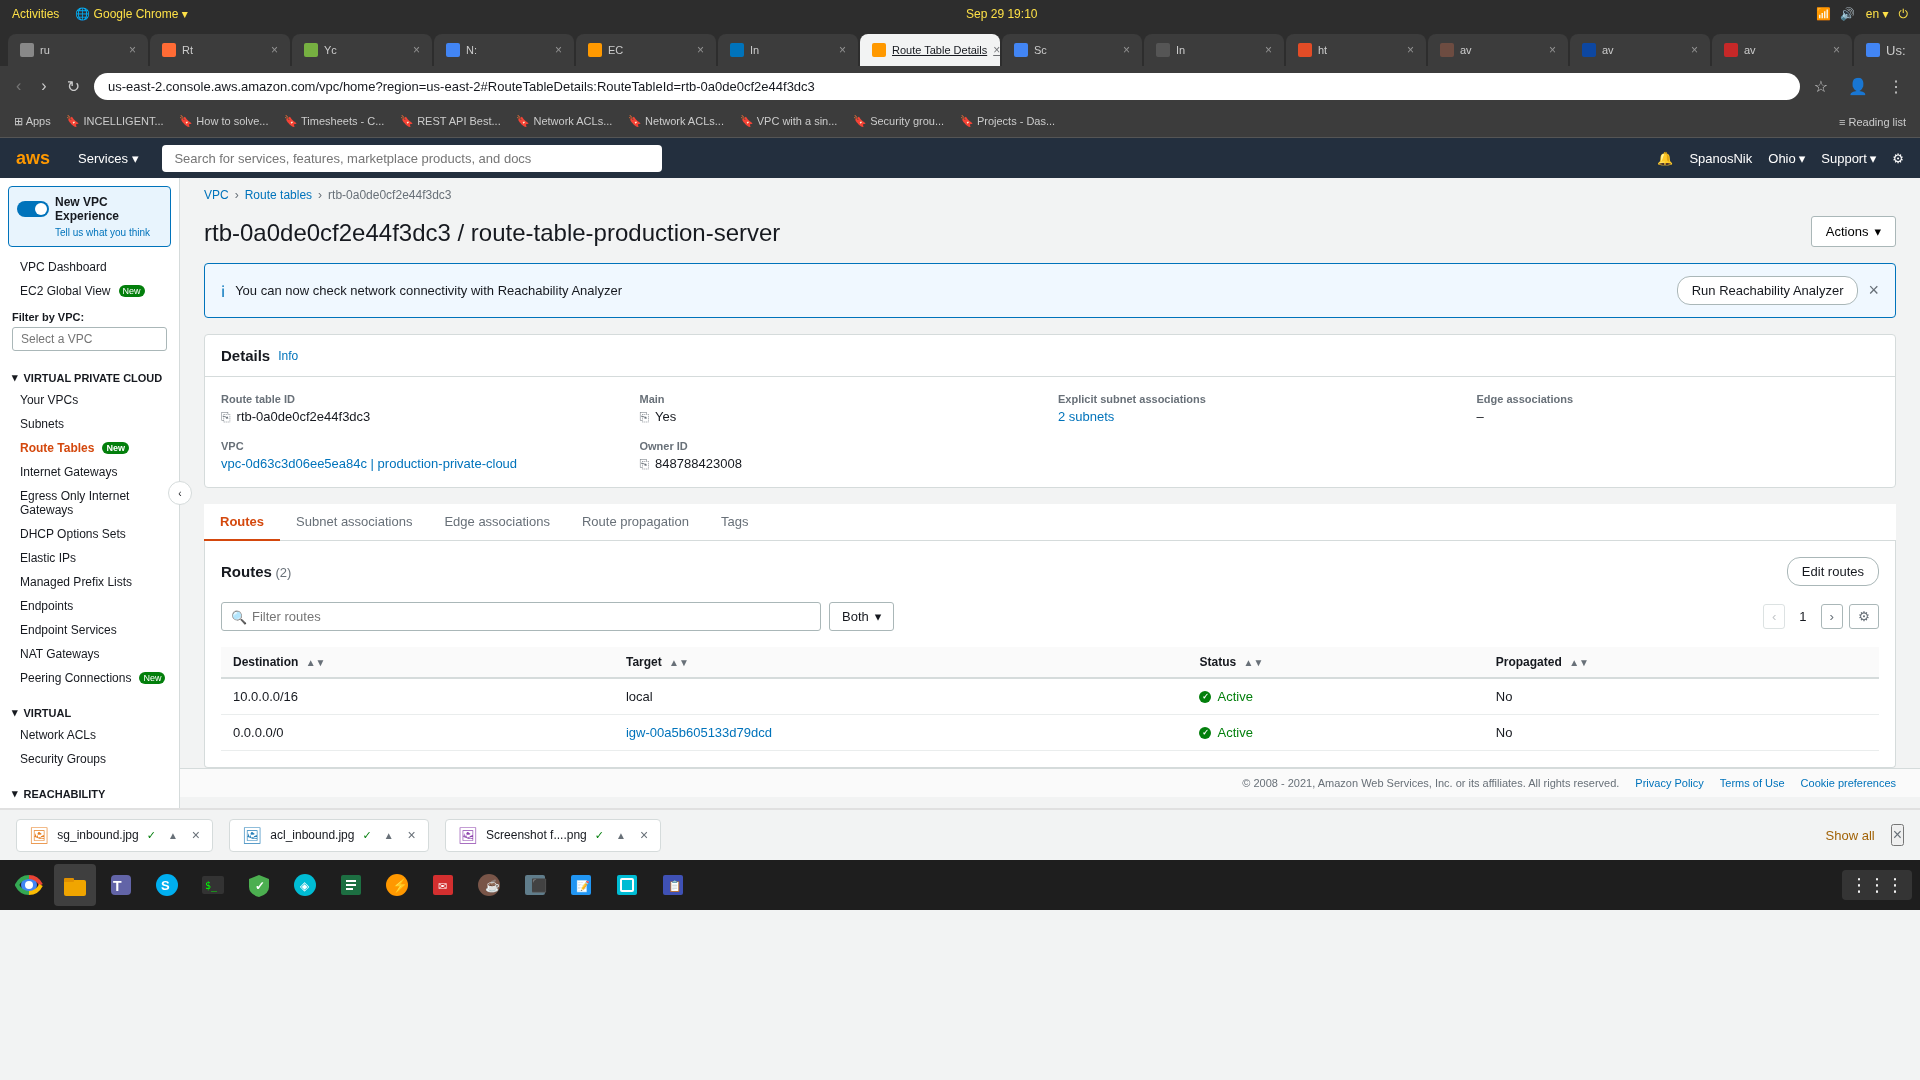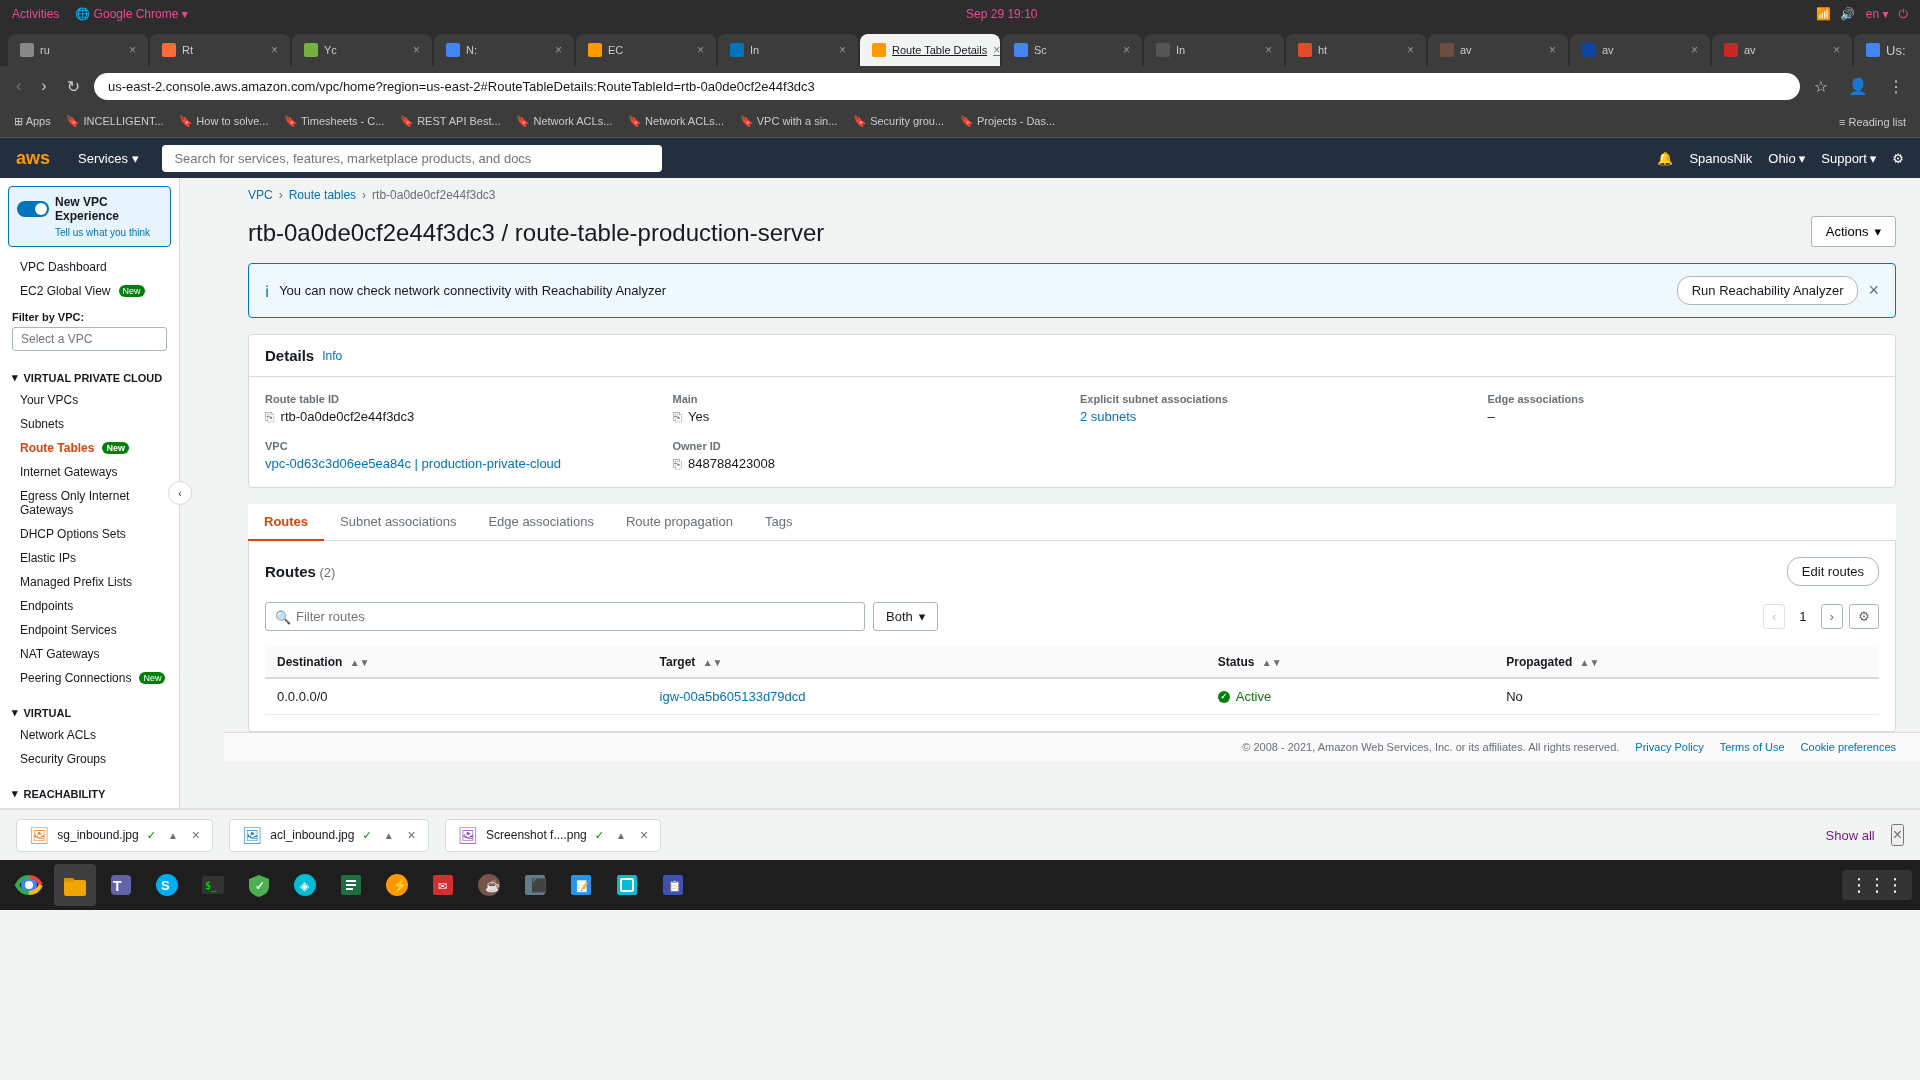--- a/index.html
+++ b/index.html
@@ -1,19 +1,19 @@
 <!DOCTYPE html>
 <html><head>
   <meta charset="utf-8">
   <style>
     * { box-sizing: border-box; margin: 0; padding: 0; }
     body { font-family: 'Amazon Ember', Arial, sans-serif; font-size: 13px; background: #f2f3f3; color: #16191f; overflow: hidden; width: 1920px; height: 1080px; }
 
     
-    .os-bar { background: #2d2d2d; color: #ec4899; height: 28px; display: flex; align-items: center; justify-content: space-between; padding: 0 12px; font-size: 12px; }
+    .os-bar { background: #2d2d2d; color: #fde047; height: 28px; display: flex; align-items: center; justify-content: space-between; padding: 0 12px; font-size: 12px; }
     .os-bar-left { display: flex; align-items: center; gap: 16px; }
     .os-bar-center { }
     .os-bar-right { display: flex; align-items: center; gap: 10px; }
     .browser-tabs { background: #2d2d2d; height: 38px; display: flex; align-items: flex-end; padding: 0 8px; gap: 2px; overflow: hidden; }
     .browser-tab { background: #3c3c3c; color: #ccc; height: 32px; padding: 0 12px; border-radius: 8px 8px 0 0; display: flex; align-items: center; gap: 6px; font-size: 12px; min-width: 140px; max-width: 200px; cursor: pointer; white-space: nowrap; overflow: hidden; text-overflow: ellipsis; }
     .browser-tab.active { background: #f2f3f3; color: #16191f; text-decoration: underline; }
     .browser-tab .tab-icon { width: 14px; height: 14px; border-radius: 2px; flex-shrink: 0; }
     .browser-tab .tab-close { margin-left: auto; flex-shrink: 0; opacity: 0.6; }
     .browser-nav { background: #3c3c3c; height: 40px; display: flex; align-items: center; padding: 0 10px; gap: 8px; }
     .nav-btn { background: none; border: none; color: #ccc; cursor: pointer; padding: 4px 6px; border-radius: 4px; font-size: 16px; }
@@ -25,21 +25,21 @@
     
     .aws-topnav { background: #232f3e; height: 40px; display: flex; align-items: center; padding: 0 16px; gap: 16px; flex-shrink: 0; }
     .aws-logo { color: #ff9900; font-size: 20px; font-weight: bold; margin-right: 4px; }
     .aws-services-btn { color: #fff; background: none; border: none; cursor: pointer; font-size: 13px; display: flex; align-items: center; gap: 4px; padding: 4px 8px; }
     .aws-search { flex: 1; max-width: 500px; }
     .aws-search input { width: 100%; background: #fff; border: none; border-radius: 4px; padding: 6px 12px; font-size: 13px; }
     .aws-topnav-right { margin-left: auto; display: flex; align-items: center; gap: 16px; color: #fff; font-size: 13px; }
     .aws-topnav-right span { cursor: pointer; }
 
     
-    .main-layout { display: flex; flex: 1; overflow: hidden; gap: 44px; }
+    .main-layout { display: flex; flex: 1; overflow: hidden; }
 
     
     .sidebar { width: 180px; background: #fff; border-right: 1px solid #d5dbdb; overflow-y: auto; flex-shrink: 0; font-size: 12px; }
     .sidebar-section { padding: 4px 0; }
     .sidebar-section-header { padding: 8px 12px 4px; display: flex; align-items: center; gap: 6px; font-weight: 700; font-size: 11px; color: #16191f; cursor: pointer; }
     .sidebar-item { padding: 5px 12px 5px 20px; cursor: pointer; color: #16191f; display: flex; align-items: center; gap: 4px; }
     .sidebar-item.active { color: #d4480d; font-weight: 600; }
     .sidebar-item .new-badge { background: #037f0c; color: #fff; font-size: 9px; padding: 1px 4px; border-radius: 8px; margin-left: 4px; }
     .vpc-experience { background: #e8f4fd; border: 1px solid #0073bb; border-radius: 4px; padding: 8px; margin: 8px; font-size: 11px; }
     .vpc-exp-toggle { display: flex; align-items: center; gap: 6px; font-weight: 600; font-size: 12px; margin-bottom: 4px; }
@@ -128,21 +128,21 @@
     
     .aws-footer { background: #fafafa; border-top: 1px solid #d5dbdb; padding: 8px 24px; font-size: 11px; color: #687078; display: flex; align-items: center; justify-content: flex-end; gap: 16px; }
     .aws-footer a { color: #0073bb; text-decoration: none; cursor: pointer; }
 
     
     .download-bar { background: #f2f3f3; border-top: 2px solid #e0e0e0; height: 52px; display: flex; align-items: center; padding: 0 16px; gap: 16px; }
     .download-item { display: flex; align-items: center; gap: 8px; background: #fff; border: 1px solid #d5dbdb; border-radius: 4px; padding: 6px 12px; font-size: 12px; cursor: pointer; position: relative; }
     .download-item-name { font-weight: 500; }
     .download-chevron { font-size: 10px; color: #687078; cursor: pointer; margin-left: 4px; }
     .download-close { font-size: 14px; color: #687078; cursor: pointer; margin-left: 6px; }
-    .show-all-btn { margin-left: auto; color: #701a75; font-size: 13px; cursor: pointer; text-decoration: none; }
+    .show-all-btn { margin-left: auto; color: #a16207; font-size: 13px; cursor: pointer; text-decoration: none; }
     .download-bar-close { font-size: 16px; color: #687078; cursor: pointer; }
 
     
     .taskbar { background: #1e1e1e; height: 50px; display: flex; align-items: center; padding: 0 8px; gap: 4px; }
     .taskbar-app { width: 42px; height: 42px; border-radius: 6px; display: flex; align-items: center; justify-content: center; cursor: pointer; font-size: 20px; flex-shrink: 0; }
     .apps-btn { background: rgba(255,255,255,0.1); border-radius: 4px; padding: 4px 8px; color: #fff; font-size: 18px; cursor: pointer; margin-left: auto; }
   </style>
 </head>
 <body>
 
@@ -511,20 +511,31 @@
               <span class="sort-icon">▲▼</span>
             </th>
             <th>
               <span>Propagated</span>
               <span class="sort-icon">▲▼</span>
             </th>
           </tr>
         </thead>
         <tbody>
           <tr>
+            <td>10.0.0.0/16</td>
+            <td>local</td>
+            <td>
+              <div class="status-active">
+                <div class="status-dot"></div>
+                <span>Active</span>
+              </div>
+            </td>
+            <td>No</td>
+          </tr>
+          <tr>
             <td>0.0.0.0/0</td>
             <td>
               <a class="link-blue">igw-00a5b605133d79dcd</a>
             </td>
             <td>
               <div class="status-active">
                 <div class="status-dot"></div>
                 <span>Active</span>
               </div>
             </td>

